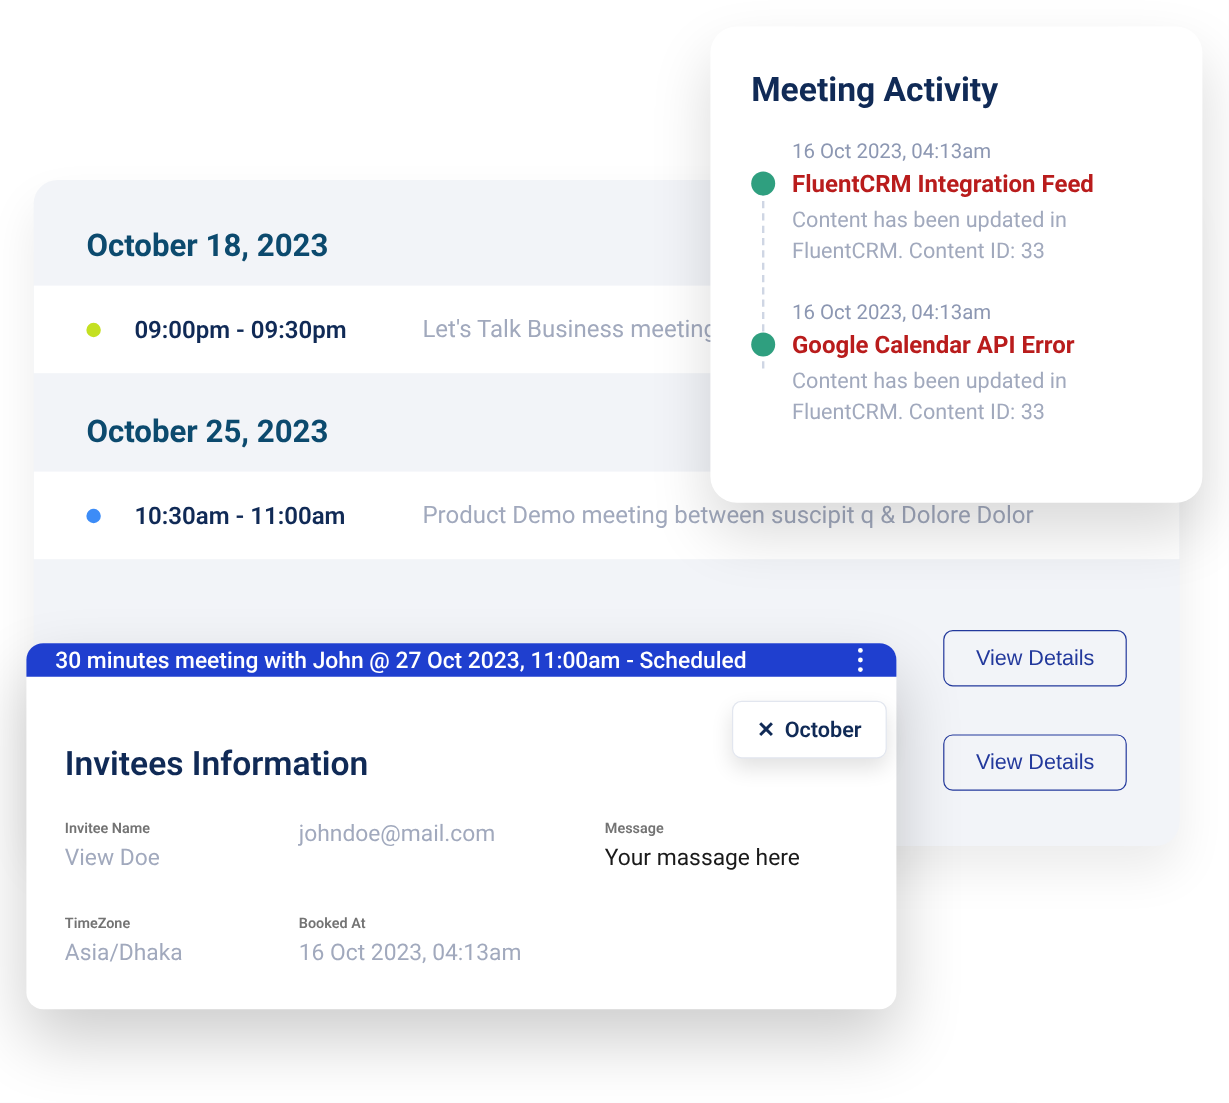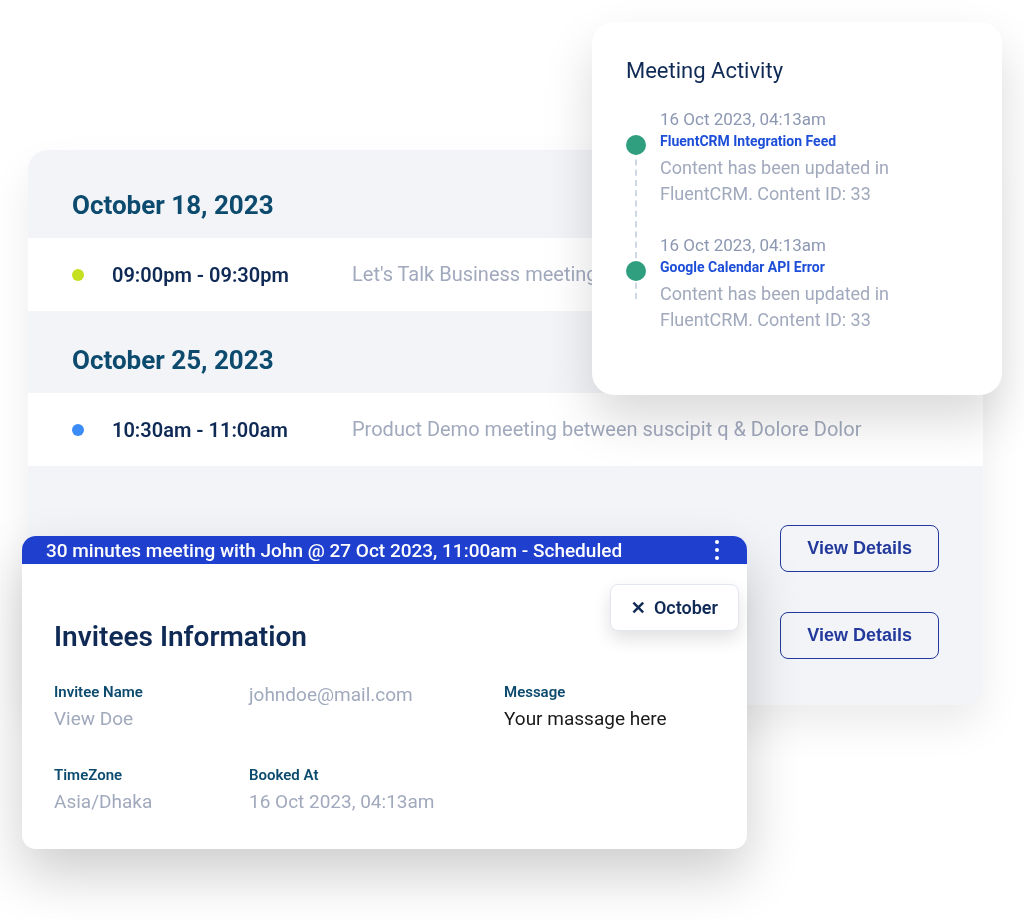--- a/index.html
+++ b/index.html
@@ -59,43 +59,43 @@
     line-height: 1.45;
     flex: 1;
   }
   .view-details-btn {
     position: absolute;
     right: 44px;
     border: 1.5px solid #23399c;
     background: transparent;
     color: #23399c;
     font-size: 18px;
-    font-weight: 700;
+    font-weight: 400;
     padding: 12px 26px;
     border-radius: 8px;
     cursor: pointer;
     margin-left: 22px;
   }
   .vd1 { top: 375px; }
   .vd2 { top: 462px; }
 
   
   .activity-panel {
     position: absolute;
     right: 22px;
     top: 22px;
     width: 410px;
     background: #ffffff;
     border-radius: 22px;
     box-shadow: 0 25px 50px rgba(0,0,0,0.15);
     padding: 36px 34px 34px;
   }
   .activity-title {
-    font-size: 22px;
-    font-weight: 400;
+    font-size: 28px;
+    font-weight: 700;
     color: #102a56;
     margin-bottom: 26px;
   }
   .timeline {
     position: relative;
     padding-left: 34px;
   }
   .timeline-line {
     position: absolute;
     left: 9px;
@@ -113,23 +113,23 @@
     height: 20px;
     border-radius: 50%;
     background: #2f9f7f;
   }
   .timeline-date {
     font-size: 17px;
     color: #8c97b2;
     margin-bottom: 4px;
   }
   .timeline-heading {
-    font-size: 14px;
+    font-size: 20px;
     font-weight: 700;
-    color: #1d4ed8;
+    color: #b91c1c;
     margin-bottom: 6px;
   }
   .timeline-body {
     font-size: 18px;
     color: #a1a9bd;
     line-height: 1.45;
   }
 
   
   .invitee-modal {
@@ -190,23 +190,23 @@
     font-weight: 600;
     color: #102a56;
     margin-bottom: 30px;
   }
   .info-grid {
     display: grid;
     grid-template-columns: 195px 255px 1fr;
     row-gap: 36px;
   }
   .info-label {
-    font-size: 15px;
-    font-weight: 600;
-    color: #0c4a6e;
+    font-size: 12px;
+    font-weight: 600;
+    color: #737373;
     margin-bottom: 6px;
   }
   .info-value {
     font-size: 19px;
     color: #a1a9bd;
   }
   .info-value.dark { color: #1a1a1a; }
 </style>
 </head>
 <body>

